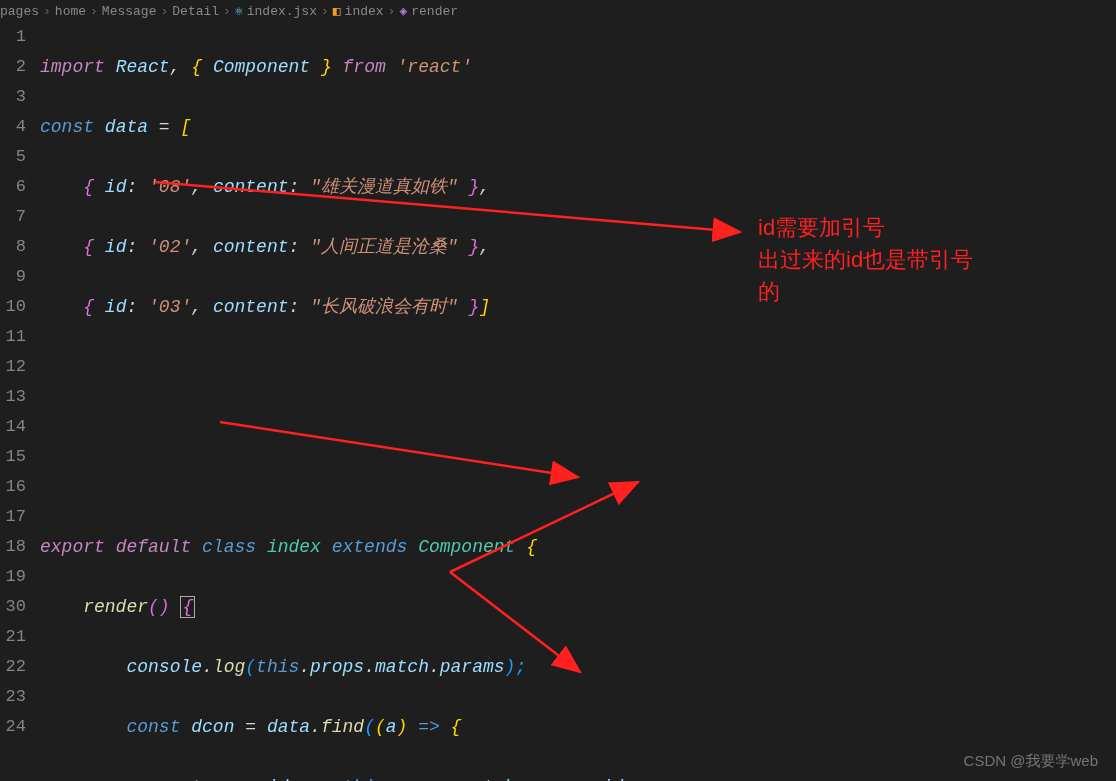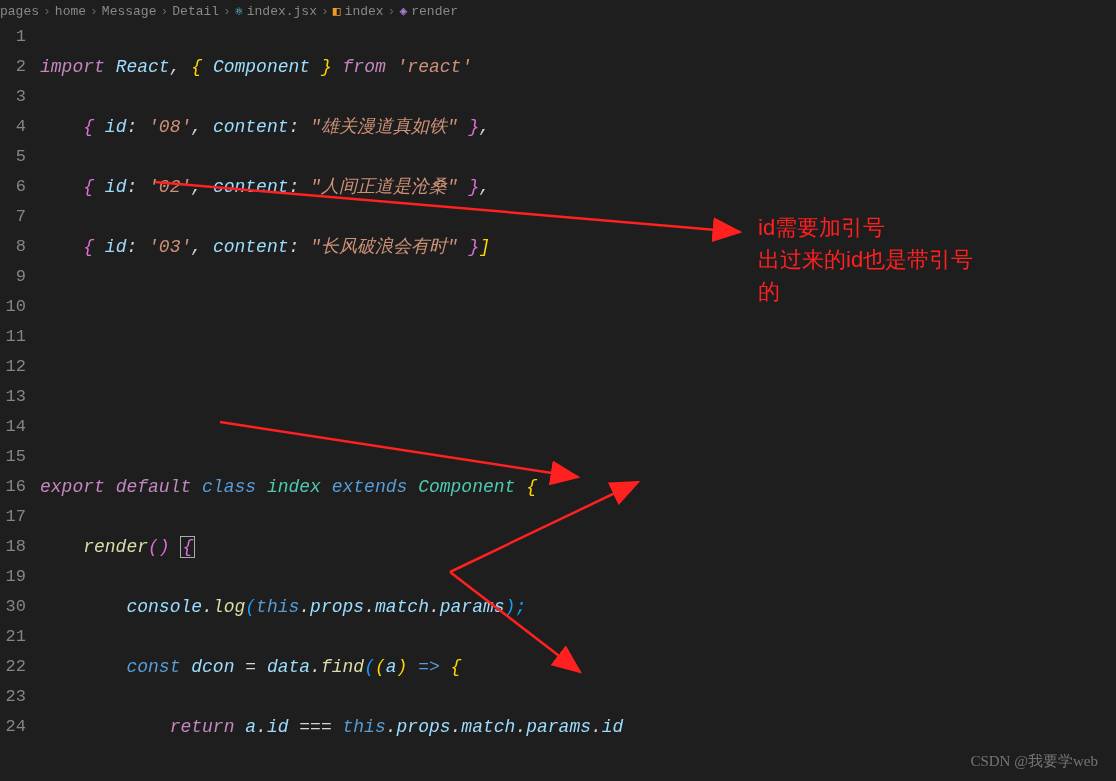--- a/index.html
+++ b/index.html
@@ -65,21 +65,21 @@
       font-size: 22px;
       line-height: 1.45;
       font-weight: 400;
     }
     .watermark {
       position: absolute;
       bottom: 10px;
       right: 18px;
       color: rgba(220,220,220,0.45);
       font-size: 15px;
-      font-family: Liberation Serif, serif;
+      font-family: Liberation Sans, sans-serif;
     }
     svg.arrow { position: absolute; overflow: visible; }
   </style>
 </head>
 <body>
 
 <div class="breadcrumb">
   <span>pages</span>
   <span class="breadcrumb-sep">›</span>
   <span>home</span>
@@ -120,20 +120,21 @@
     <div>18</div>
     <div>19</div>
     <div>30</div>
     <div>21</div>
     <div>22</div>
     <div>23</div>
     <div>24</div>
   </div>
   <div class="code">
 <div class="line"><span class="kw-purple">import</span> <span class="var-blue">React</span><span class="punc">, </span><span class="bracket1">{</span> <span class="var-blue">Component</span> <span class="bracket1">}</span> <span class="kw-purple">from</span> <span class="str-orange">'react'</span></div>
+<div class="line"><span class="kw-blue">const</span> <span class="var-blue">data</span><span class="punc"> = </span><span class="bracket1">[</span></div>
 <div class="line">    <span class="bracket2">{</span> <span class="var-blue">id</span><span class="punc">: </span><span class="str-orange">'08'</span><span class="punc">, </span><span class="var-blue">content</span><span class="punc">: </span><span class="str-orange">"雄关漫道真如铁"</span> <span class="bracket2">}</span><span class="punc">,</span></div>
 <div class="line">    <span class="bracket2">{</span> <span class="var-blue">id</span><span class="punc">: </span><span class="str-orange">'02'</span><span class="punc">, </span><span class="var-blue">content</span><span class="punc">: </span><span class="str-orange">"人间正道是沧桑"</span> <span class="bracket2">}</span><span class="punc">,</span></div>
 <div class="line">    <span class="bracket2">{</span> <span class="var-blue">id</span><span class="punc">: </span><span class="str-orange">'03'</span><span class="punc">, </span><span class="var-blue">content</span><span class="punc">: </span><span class="str-orange">"长风破浪会有时"</span> <span class="bracket2">}</span><span class="bracket1">]</span></div>
 <div class="line"></div>
 <div class="line"></div>
 <div class="line"></div>
 <div class="line"><span class="kw-purple">export</span> <span class="kw-purple">default</span> <span class="kw-blue">class</span> <span class="class-green">index</span> <span class="kw-blue">extends</span> <span class="class-green">Component</span> <span class="bracket1">{</span></div>
 <div class="line">    <span class="fn-yellow">render</span><span class="bracket2">()</span> <span class="bracket2 cursor-box">{</span></div>
 <div class="line">        <span class="var-blue">console</span><span class="punc">.</span><span class="fn-yellow">log</span><span class="bracket3">(</span><span class="kw-blue">this</span><span class="punc">.</span><span class="var-blue">props</span><span class="punc">.</span><span class="var-blue">match</span><span class="punc">.</span><span class="var-blue">params</span><span class="bracket3">);</span></div>
 <div class="line">        <span class="kw-blue">const</span> <span class="var-blue">dcon</span><span class="punc"> = </span><span class="var-blue">data</span><span class="punc">.</span><span class="fn-yellow">find</span><span class="bracket3">(</span><span class="bracket1">(</span><span class="var-blue">a</span><span class="bracket1">)</span><span class="kw-blue"> =&gt; </span><span class="bracket1">{</span></div>

